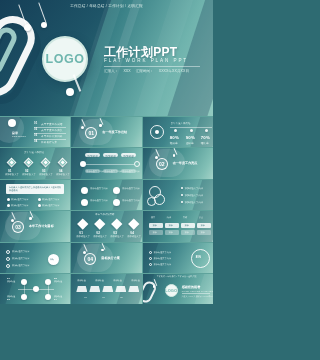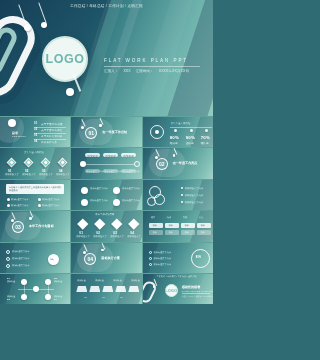--- a/index.html
+++ b/index.html
@@ -158,20 +158,21 @@
     <div class="pindot" style="left:41px;top:22px;width:6px;height:6px;"></div>
 
     <div class="topnav">工作总结 / 年终总结 / 工作计划 / 述职汇报</div>
 
     <div class="logo-circle">
       <span>LOGO</span>
     </div>
     <div class="logo-stem"></div>
     <div class="logo-stem-dot"></div>
 
+    <div class="hero-title">工作计划PPT</div>
     <div class="hero-sub">FLAT WORK PLAN PPT</div>
     <div class="hero-rule"></div>
     <div class="hero-meta">
       <i>汇报人：</i><i>XXX</i><i>汇报时间：</i><i>XXXX年XX月XX日</i>
     </div>
   </div>
 
   <div class="grid">
 
     <div class="slide">

